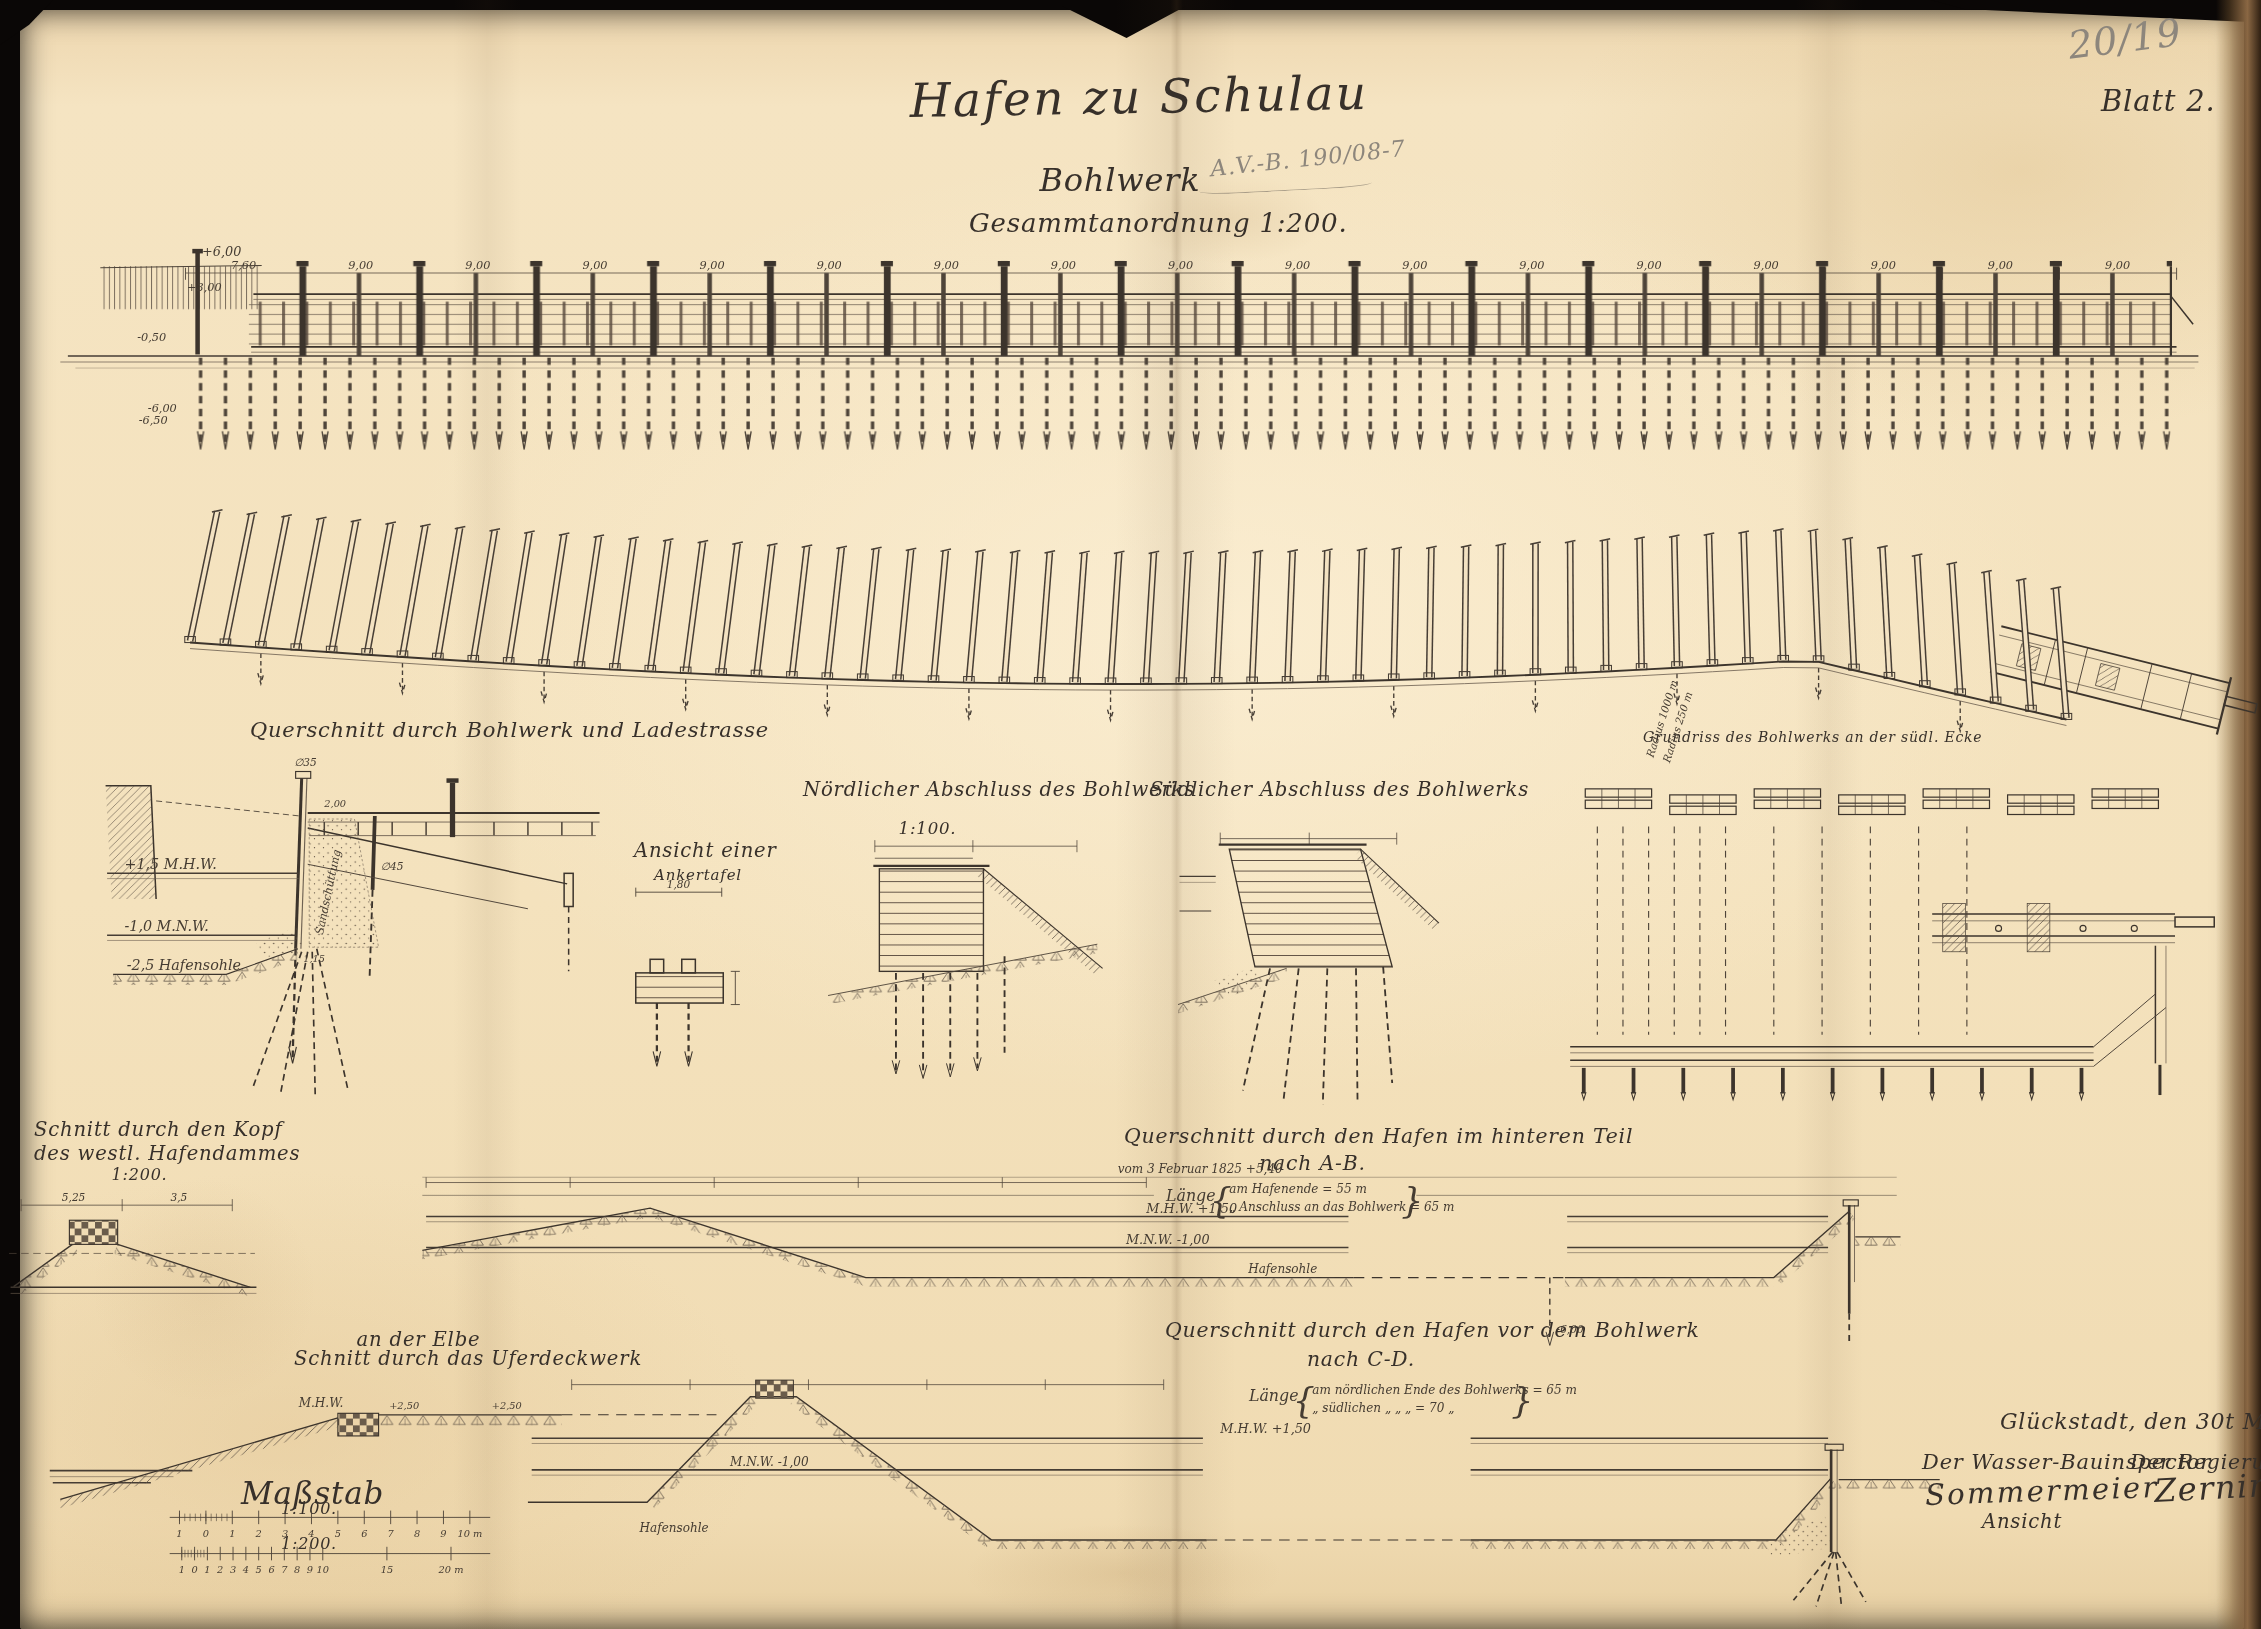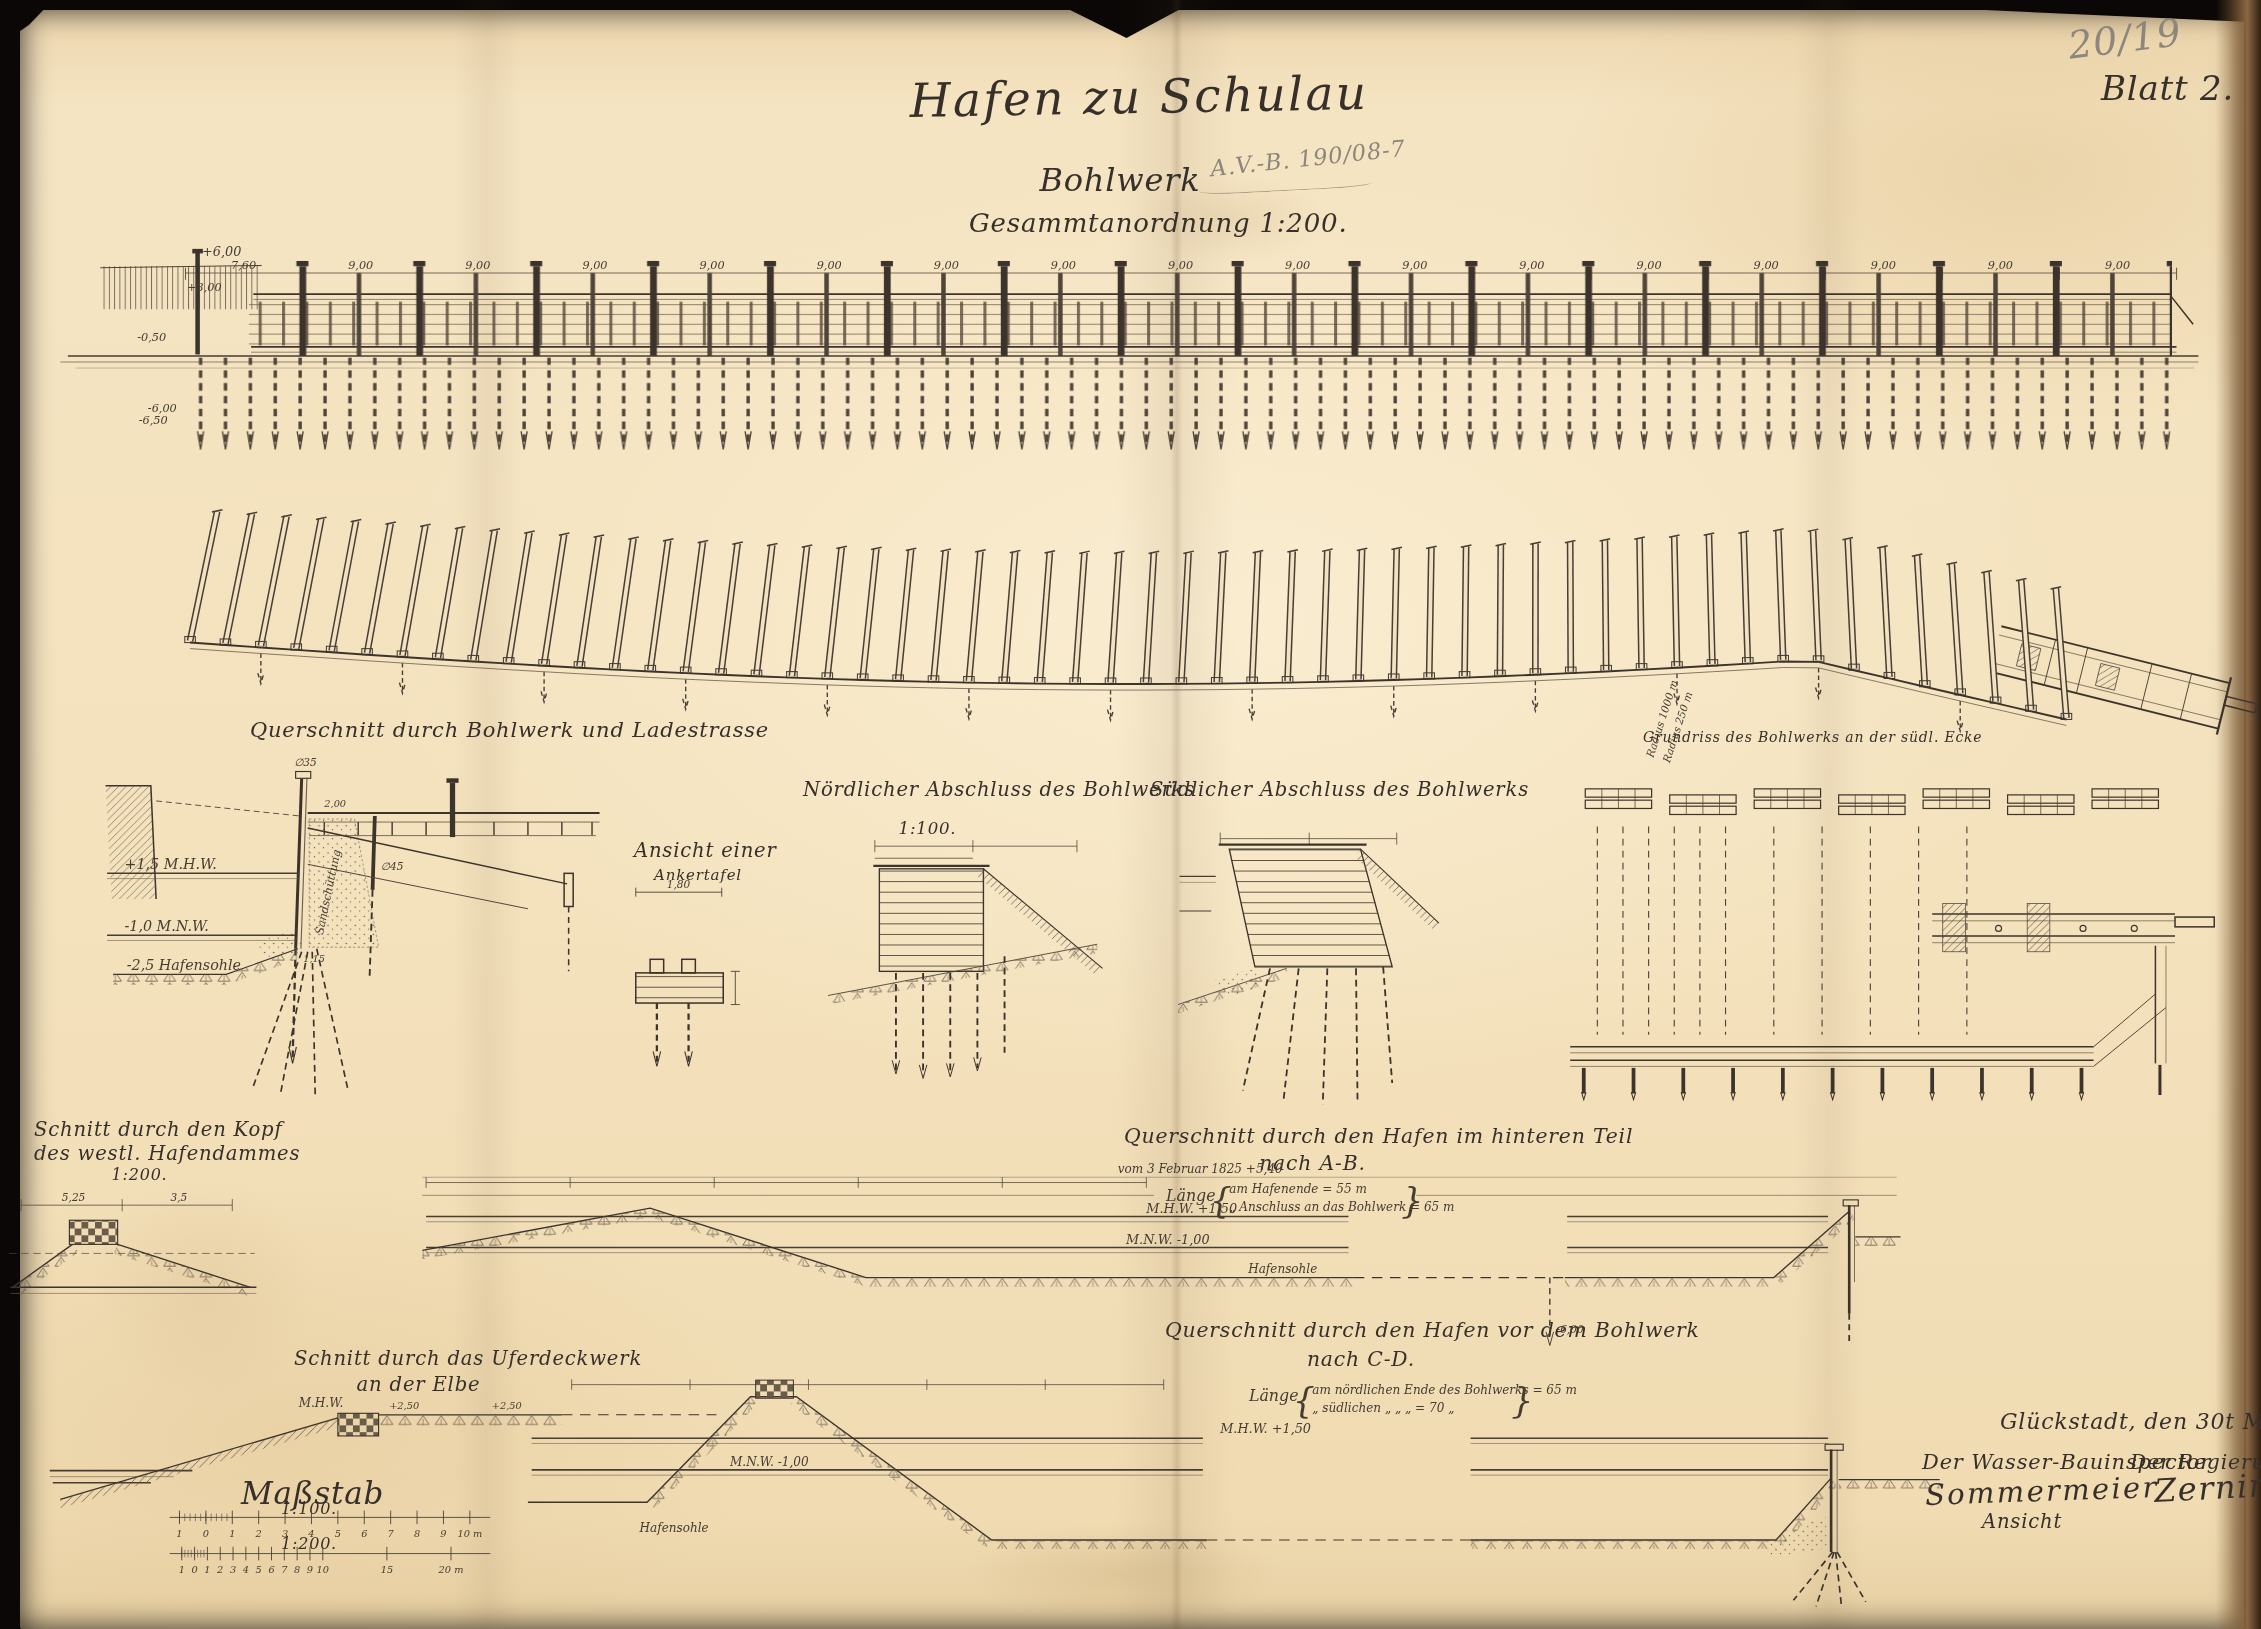--- a/index.html
+++ b/index.html
@@ -37,41 +37,41 @@
   <div id="edge"></div>
 
   <div class="fold" style="left:1115px;width:121px;background:linear-gradient(90deg,transparent,rgba(96,70,40,.08) 46%,rgba(96,70,40,.22) 51%,rgba(96,70,40,.07) 56%,transparent)"></div>
   <div class="fold" style="left:453px;width:68px;background:linear-gradient(90deg,transparent,rgba(96,70,40,.07) 50%,transparent)"></div>
   <div class="fold" style="left:1795px;width:68px;background:linear-gradient(90deg,transparent,rgba(96,70,40,.07) 50%,transparent)"></div>
   <div class="stain" style="left:965px;top:1524px;width:317px;height:98px;background:radial-gradient(closest-side,rgba(150,110,55,.14),transparent)"></div>
   <div class="stain" style="left:1131px;top:173px;width:196px;height:91px;background:radial-gradient(closest-side,rgba(150,110,55,.12),transparent)"></div>
   <div class="stain" style="left:91px;top:1177px;width:226px;height:226px;background:radial-gradient(closest-side,rgba(150,110,55,.08),transparent)"></div>
 
   <div class="h pencil" style="left:2068px;top:16.6px;font-size:38px;transform:rotate(-7deg)">20/19</div>
-  <div class="h" style="left:2101px;top:68px;font-size:34px">Blatt 2.</div>
+  <div class="h" style="left:2101px;top:84px;font-size:29px">Blatt 2.</div>
   <div class="h c" style="left:905px;top:69px;width:468px;font-size:47px;letter-spacing:2.3px;transform:rotate(-1deg)">Hafen zu Schulau</div>
   <div class="h pencil" style="left:1210px;top:145px;font-size:22.6px;transform:rotate(-6deg)">A.V.-B. 190/08-7</div>
   <div style="position:absolute;left:1199px;top:183px;width:173px;height:7.5px;border-bottom:0.8px solid rgba(120,112,100,.6);border-radius:50%/7.5px;transform:rotate(-3deg)"></div>
   <div class="h c" style="left:1003px;top:161px;width:234px;font-size:32px">Bohlwerk</div>
   <div class="h c" style="left:969px;top:208px;width:256px;font-size:26px">Gesammtanordnung 1:200.</div>
 
   <div class="h" style="left:250px;top:718px;font-size:21px">Querschnitt durch Bohlwerk und Ladestrasse</div>
   <div class="h c" style="left:634px;top:839px;width:128px;font-size:19.6px">Ansicht einer</div>
   <div class="h c" style="left:634px;top:866px;width:128px;font-size:15px">Ankertafel</div>
   <div class="h c" style="left:803px;top:778px;width:249px;font-size:19.6px">Nördlicher Abschluss des Bohlwerks</div>
   <div class="h c" style="left:803px;top:819px;width:249px;font-size:16.6px">1:100.</div>
   <div class="h c" style="left:1150px;top:778px;width:249px;font-size:19.6px">Südlicher Abschluss des Bohlwerks</div>
   <div class="h" style="left:1643px;top:729px;font-size:14px">Grundriss des Bohlwerks an der südl. Ecke</div>
   <div class="h c" style="left:34px;top:1118px;width:211px;font-size:19.6px">Schnitt durch den Kopf</div>
   <div class="h c" style="left:34px;top:1142px;width:211px;font-size:19.6px">des westl. Hafendammes</div>
   <div class="h c" style="left:34px;top:1165px;width:211px;font-size:16px">1:200.</div>
   <div class="h c" style="left:1124px;top:1124px;width:377px;font-size:20.4px">Querschnitt durch den Hafen im hinteren Teil</div>
   <div class="h c" style="left:1124px;top:1151px;width:377px;font-size:20.4px">nach A-B.</div>
   <div class="h c" style="left:294px;top:1347px;width:249px;font-size:19.6px">Schnitt durch das Uferdeckwerk</div>
-  <div class="h c" style="left:294px;top:1373px;width:249px;font-size:19.6px">an der Elbe</div>
+  <div class="h c" style="left:294px;top:1328px;width:249px;font-size:19.6px">an der Elbe</div>
   <div class="h c" style="left:1165px;top:1318px;width:392px;font-size:20.4px">Querschnitt durch den Hafen vor dem Bohlwerk</div>
   <div class="h c" style="left:1165px;top:1347px;width:392px;font-size:20.4px">nach C-D.</div>
   <div class="h c" style="left:241px;top:1475px;width:136px;font-size:31px">Maßstab</div>
   <div class="h c" style="left:241px;top:1499px;width:136px;font-size:16px">1:100.</div>
   <div class="h c" style="left:241px;top:1534px;width:136px;font-size:16px">1:200.</div>
 
   <div class="h" style="left:2000px;top:1409px;font-size:22px">Glückstadt, den 30t März 1901</div>
   <div class="h" style="left:1922px;top:1450px;font-size:21px">Der Wasser-Bauinspector</div>
   <div class="h" style="left:2130px;top:1450px;width:131px;overflow:hidden;font-size:20.4px">Der Regierungsbau</div>
   <div class="h" style="left:1925px;top:1474px;font-size:29px;letter-spacing:2.3px;transform:rotate(-2deg)">Sommermeier</div>

